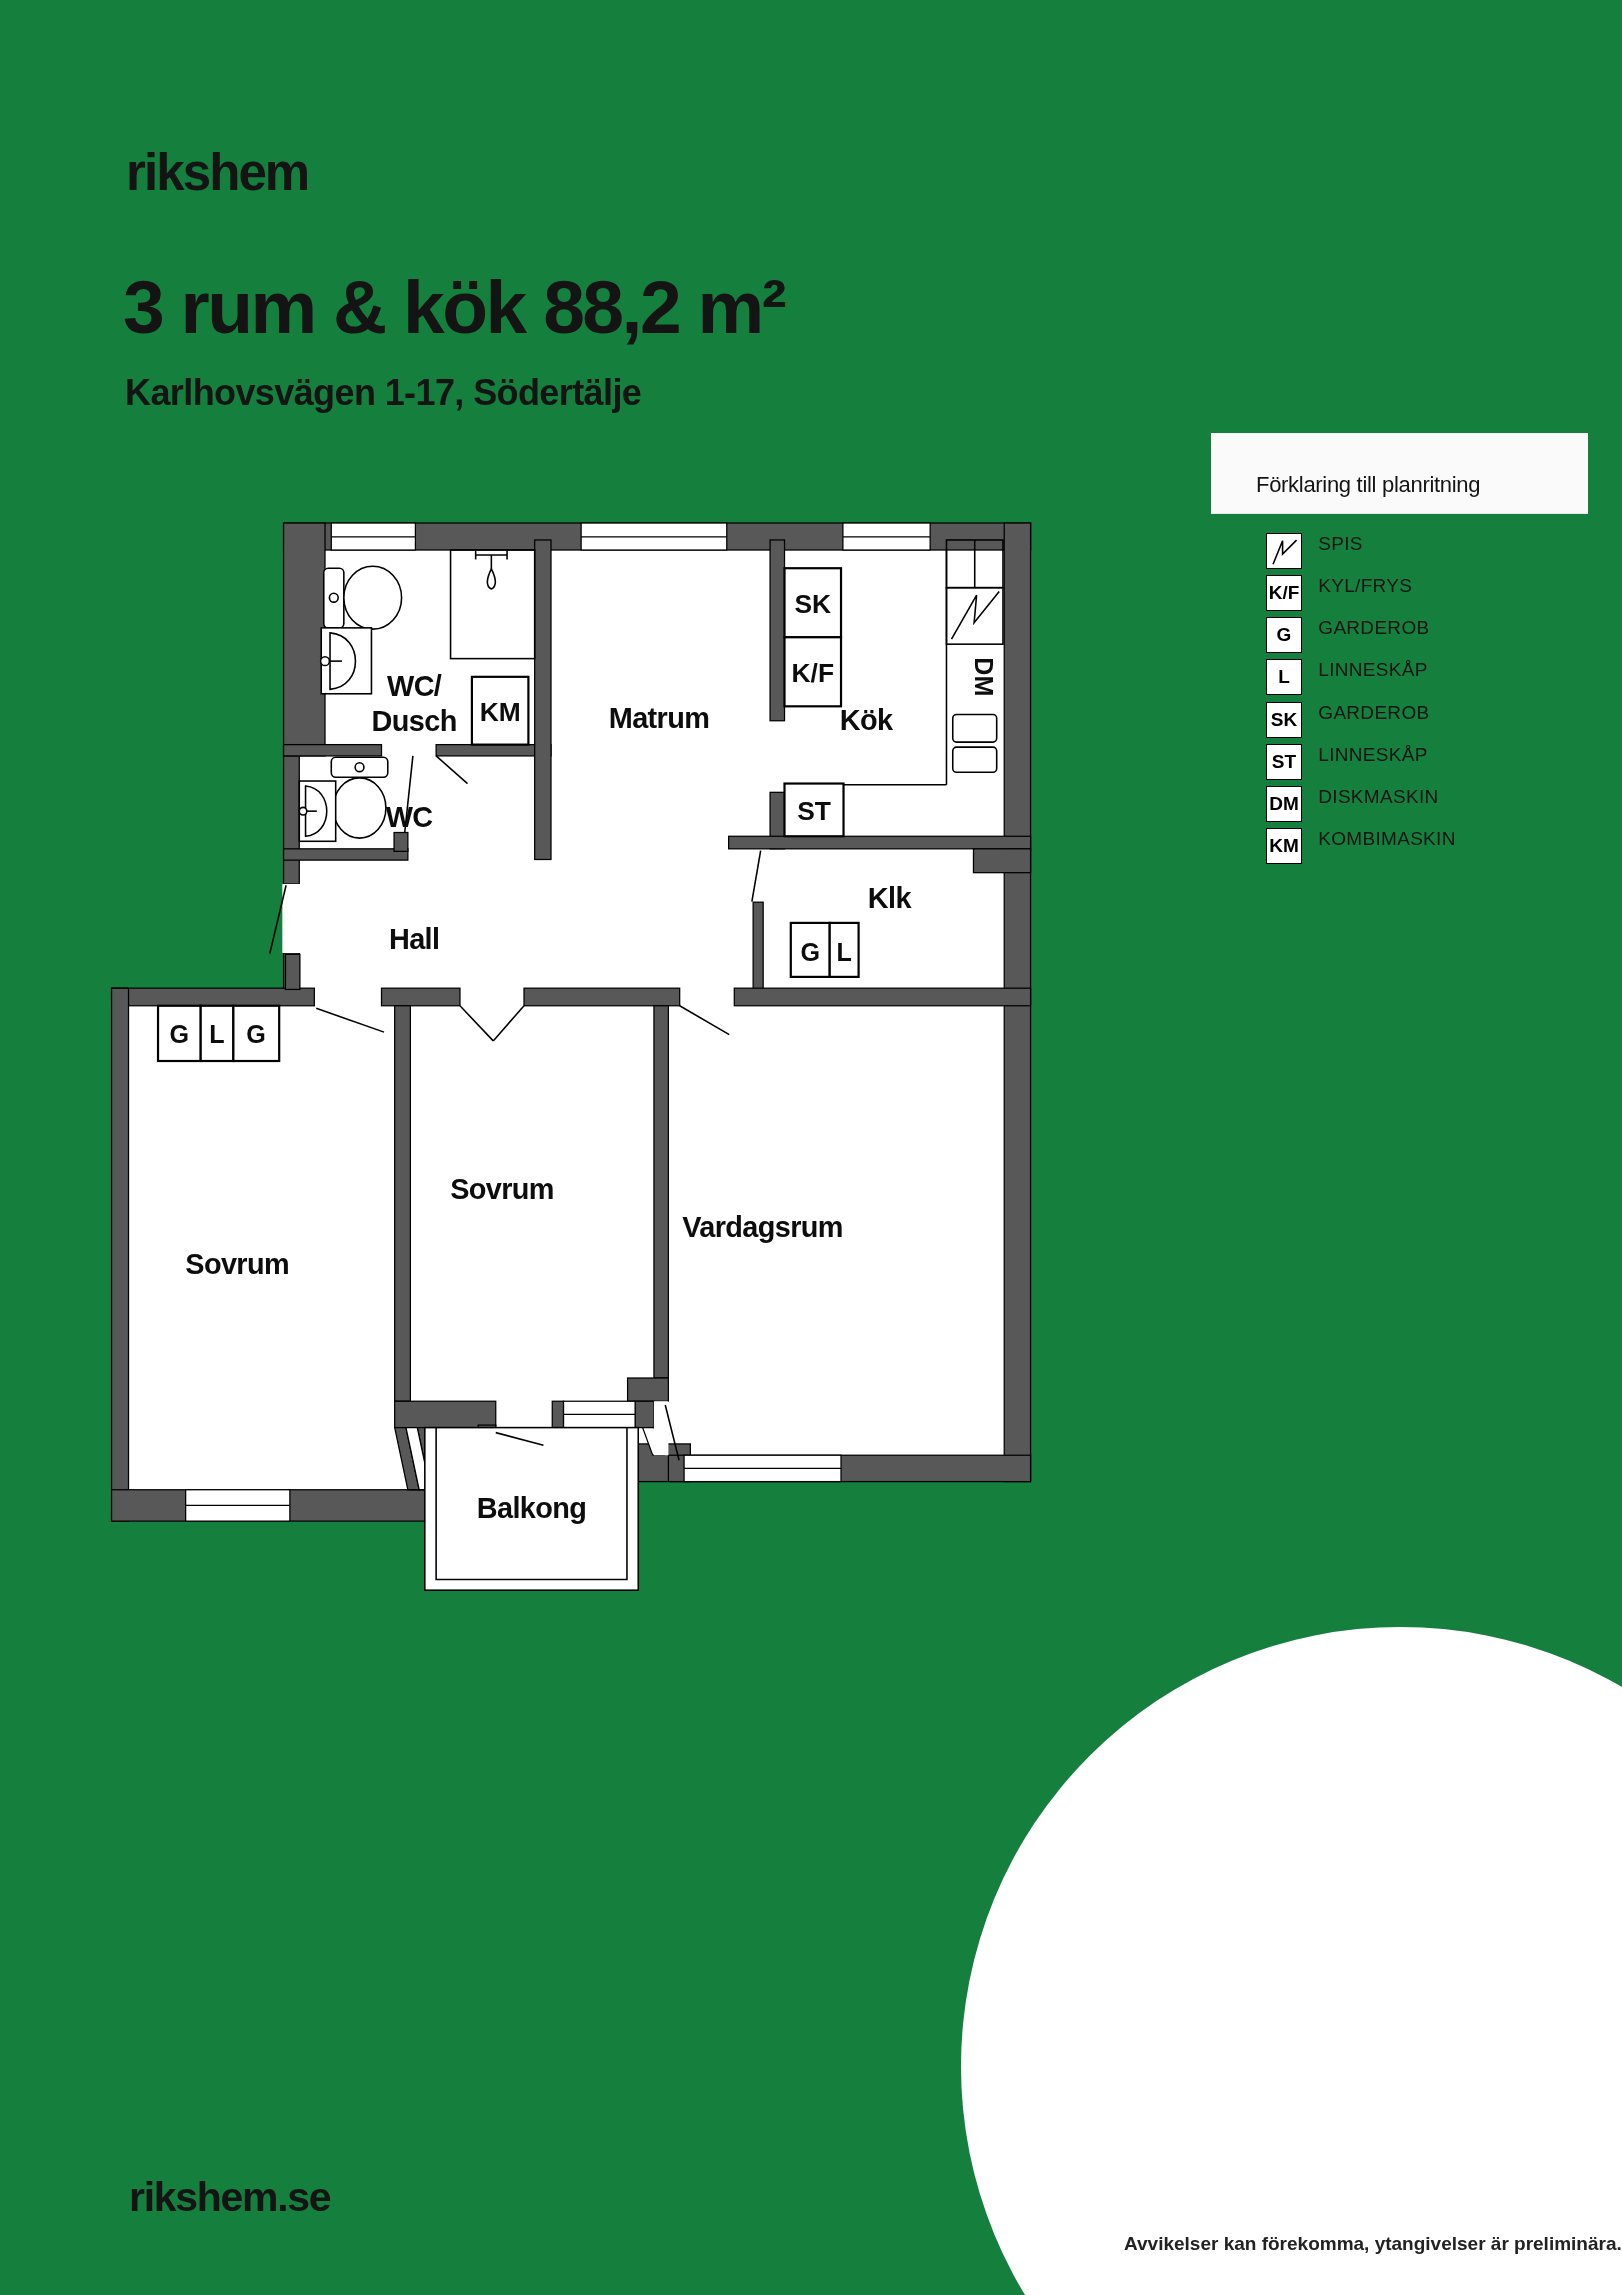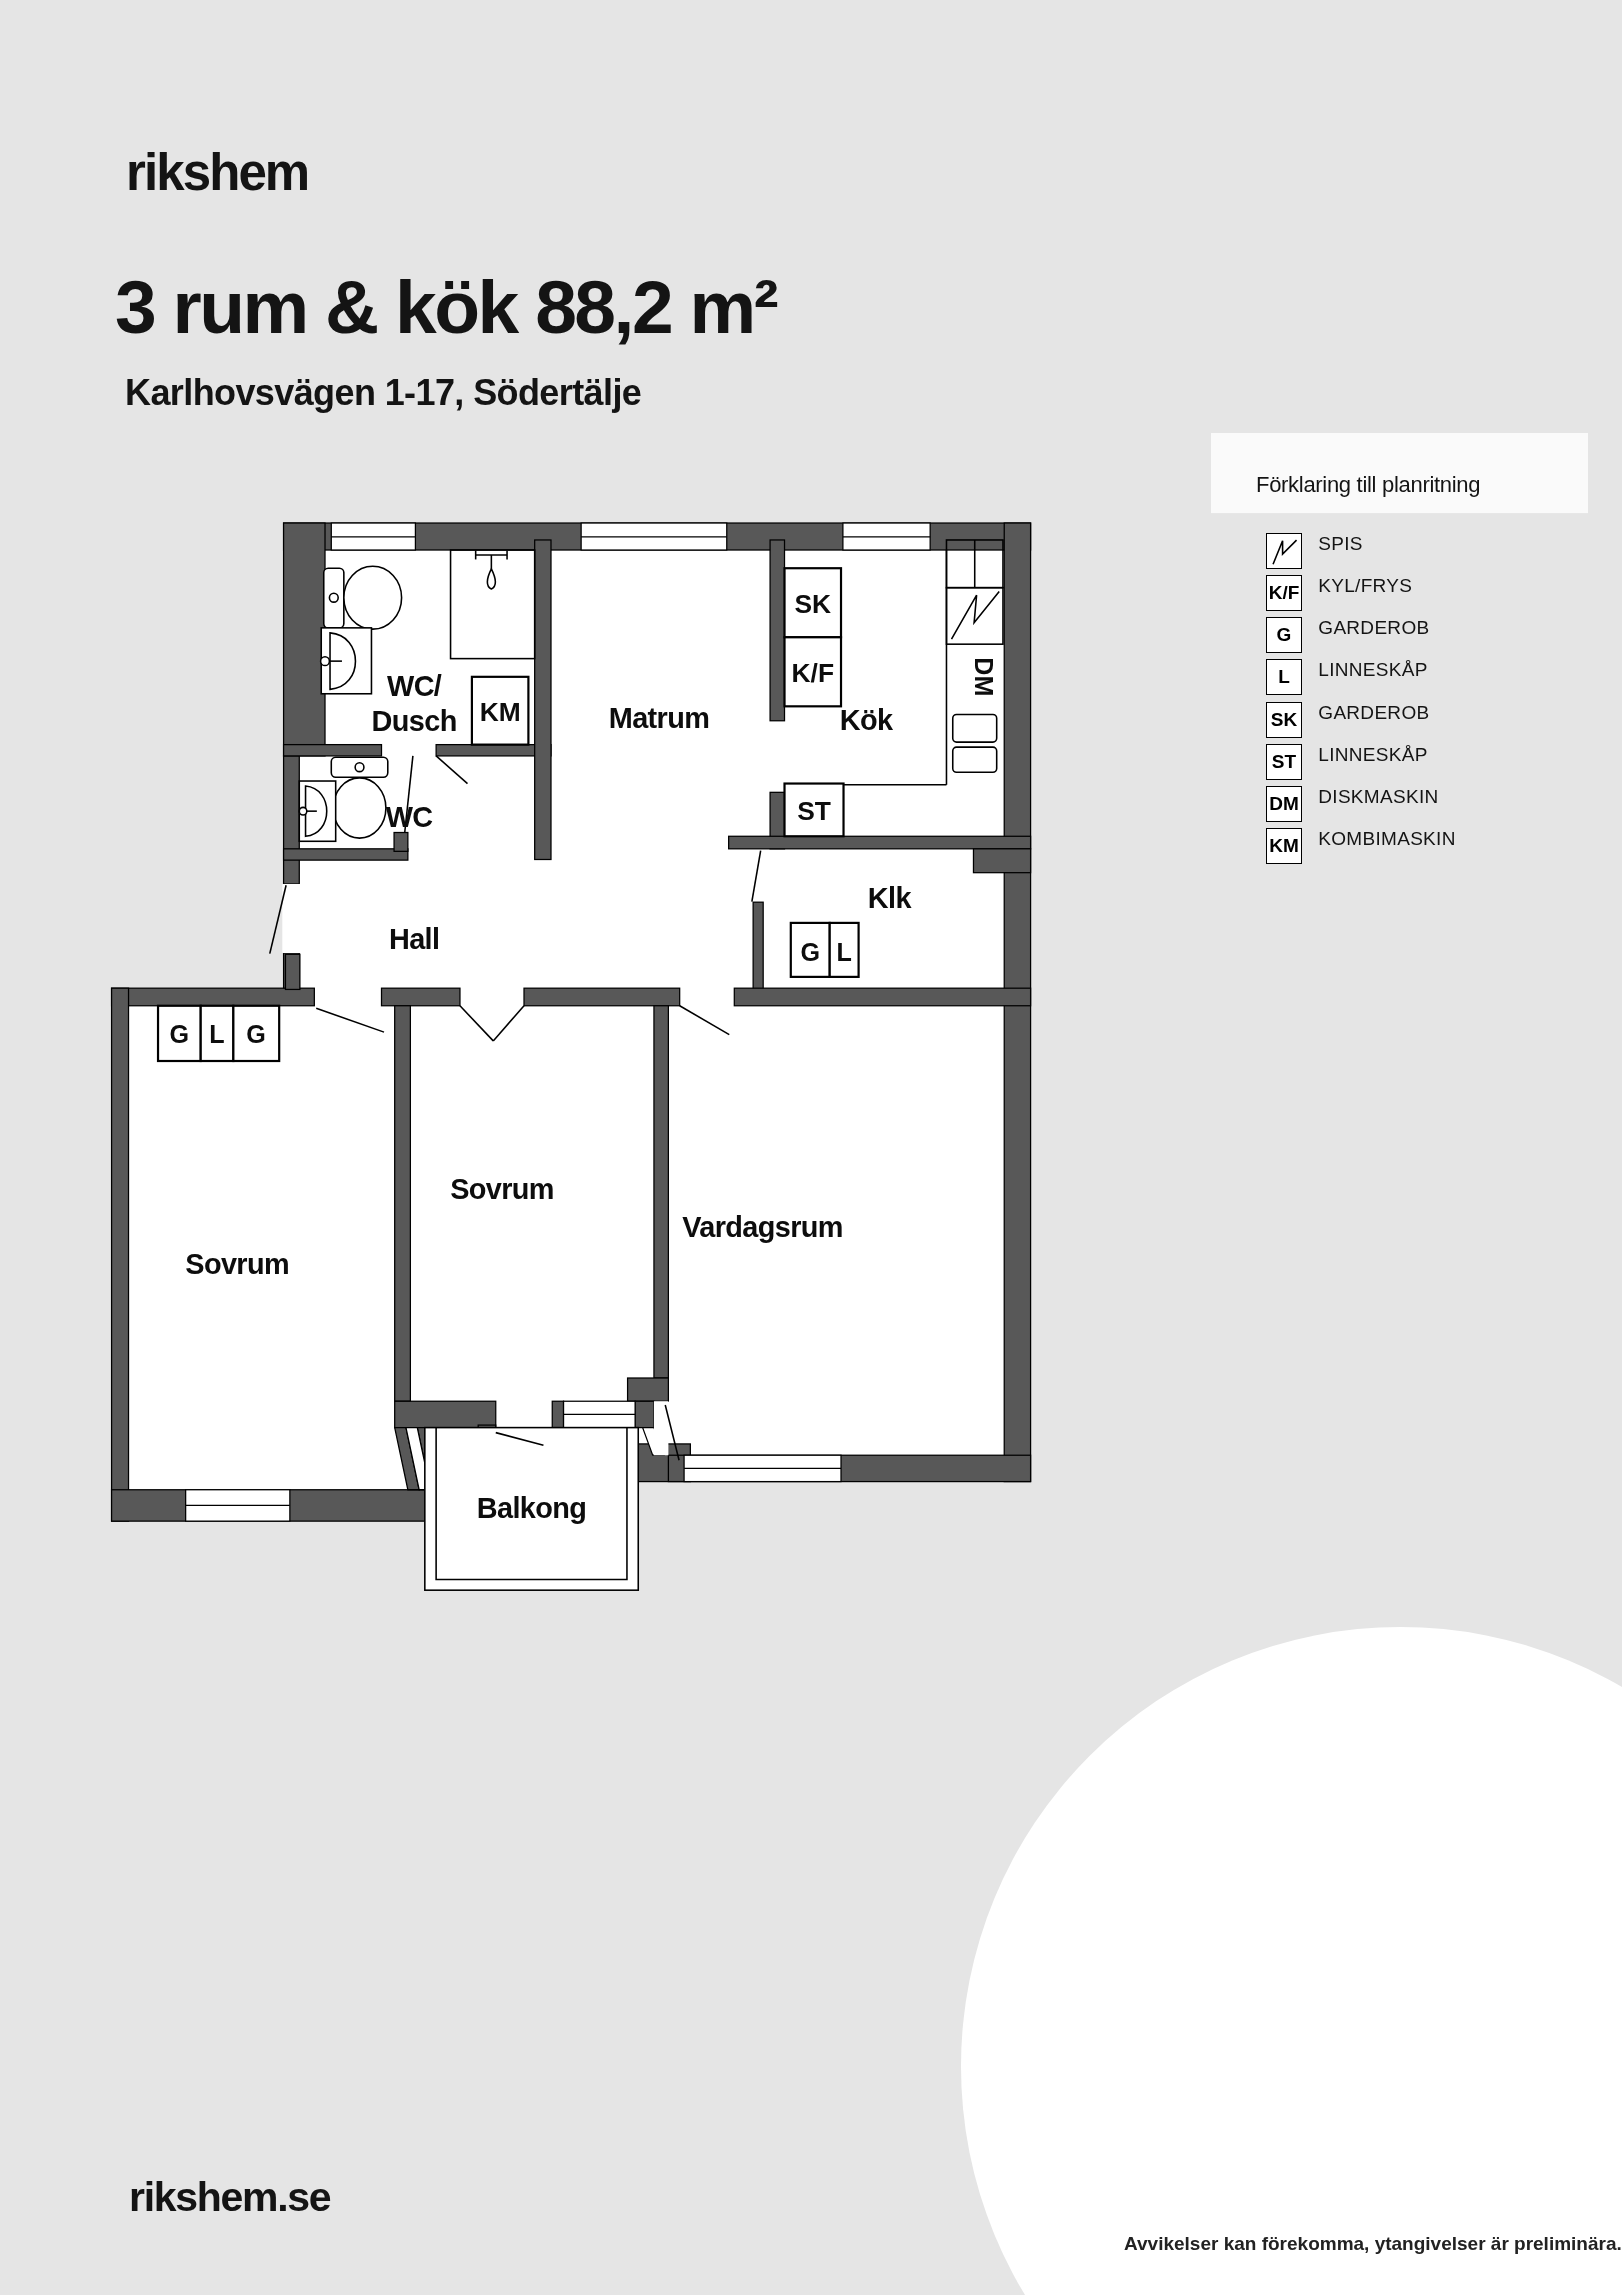--- a/index.html
+++ b/index.html
@@ -1,35 +1,35 @@
 <!DOCTYPE html>
 <html style="font-size:10px"><head>
 <meta charset="utf-8">
 <style>
   html,body{margin:0;padding:0;}
   .page{
     position:relative;
     width:1623px;height:2295px;
-    background:#e5e5e5;
+    background:#15803d;
     font-family:"Liberation Sans", sans-serif;
     color:#111;
     overflow:hidden;
   }
   .circle{
     position:absolute;
     left:961px;top:1627px;width:879px;height:879px;
     border-radius:50%;
     background:#ffffff;
   }
   .logo{
     position:absolute;left:126px;top:143px;
     font-size:51px;font-weight:800;letter-spacing:-1.9px;color:#141414;
   }
   .title{
-    position:absolute;left:115px;top:264px;
+    position:absolute;left:123px;top:264px;
     font-size:75px;font-weight:800;letter-spacing:-2.5px;color:#141414;
     white-space:nowrap;
   }
   .subtitle{
     position:absolute;left:125px;top:372px;
     font-size:36px;font-weight:800;letter-spacing:-0.6px;color:#141414;
     white-space:nowrap;
   }
   .legend-panel{
     position:absolute;left:1211px;top:433px;width:377px;height:80px;

